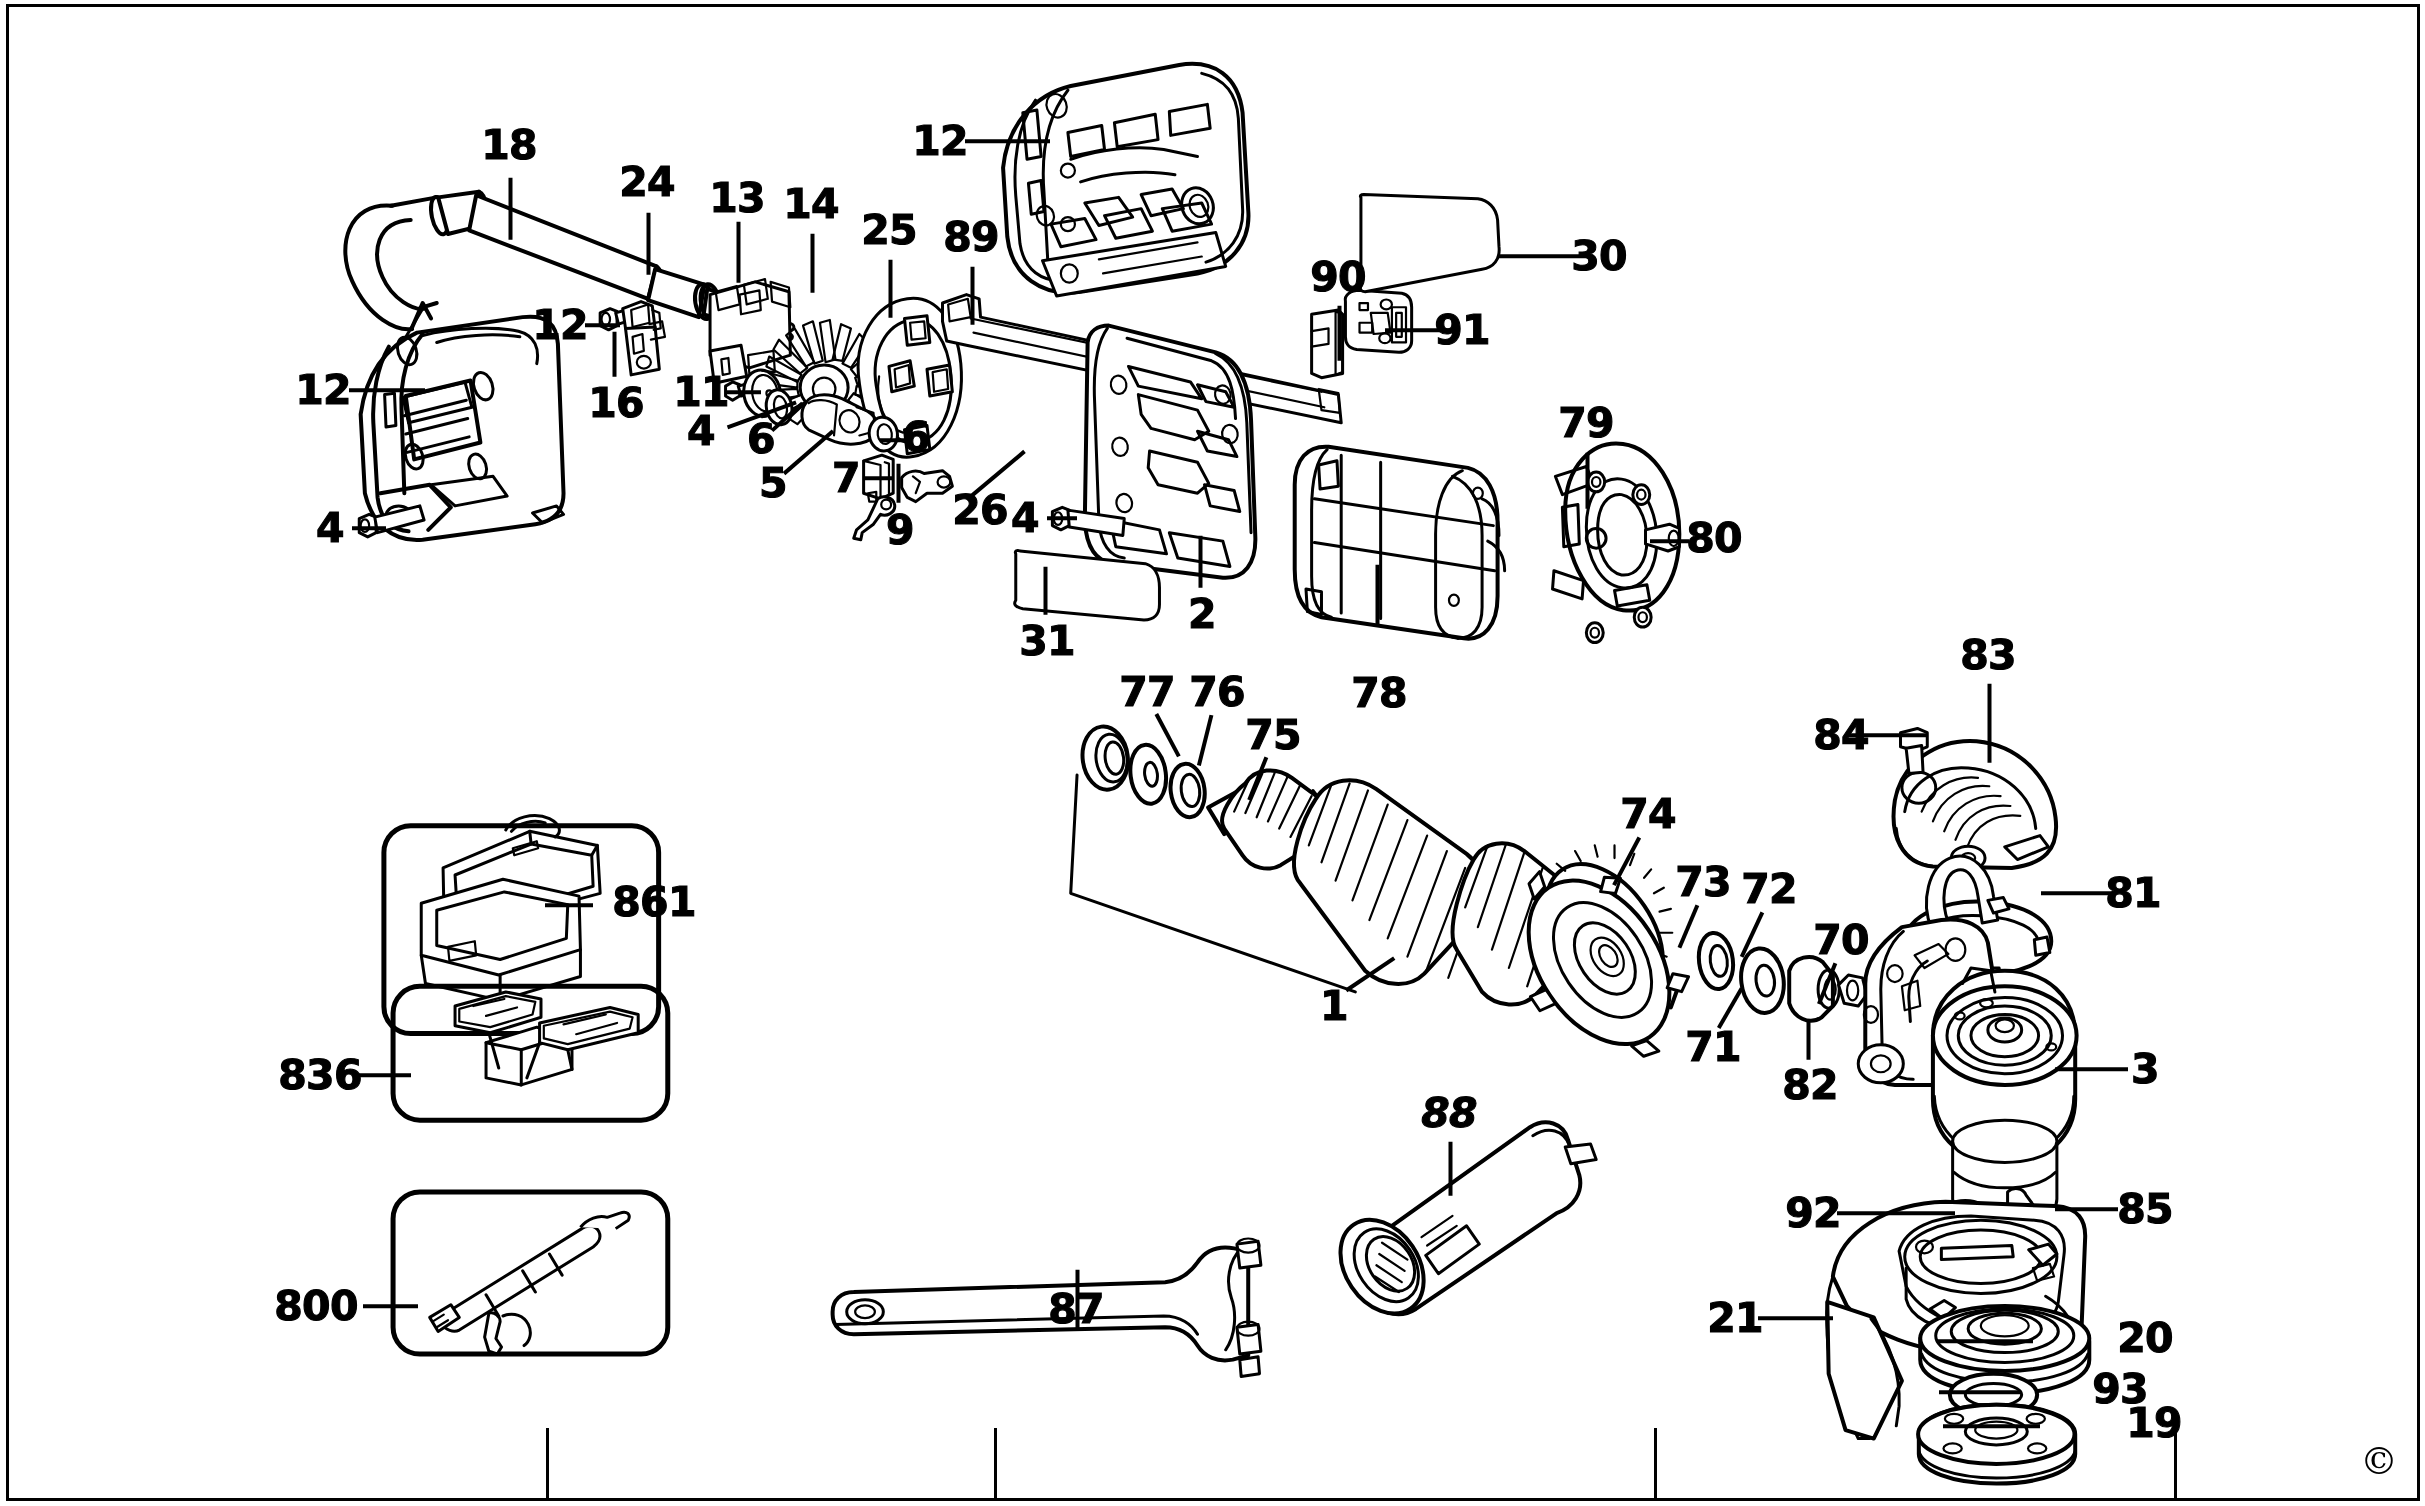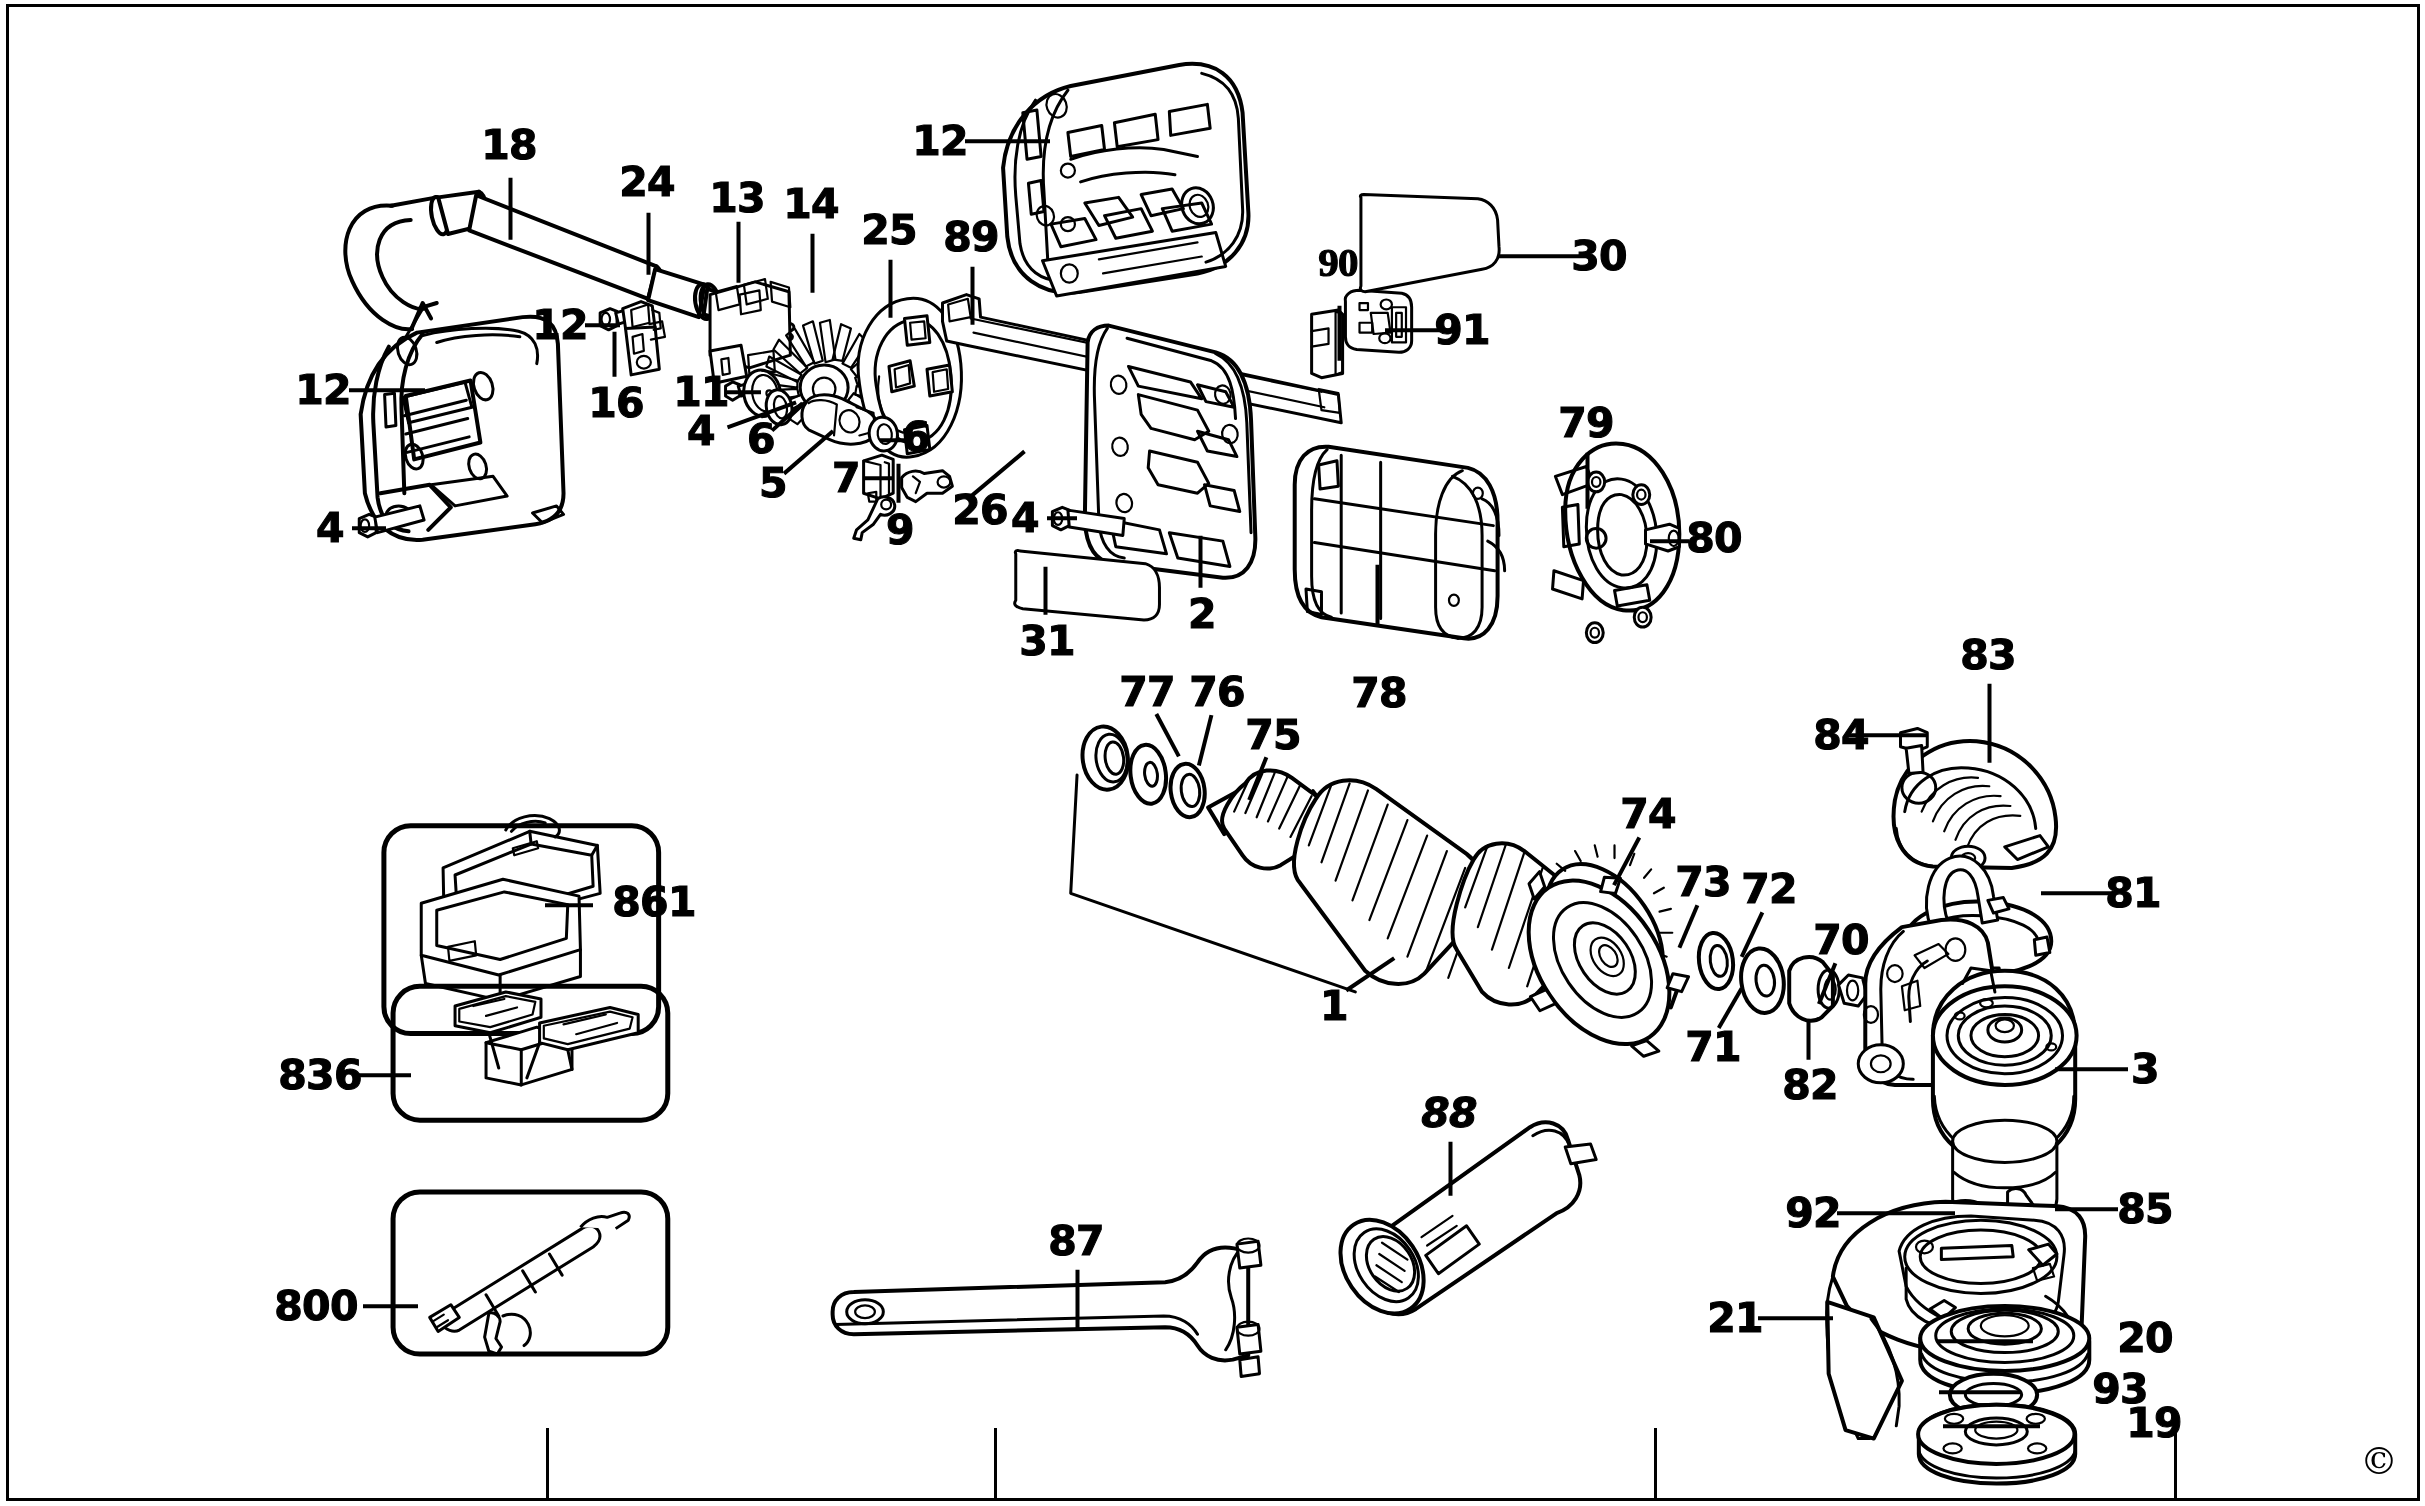--- a/index.html
+++ b/index.html
@@ -690,21 +690,21 @@
       <div class="callout" style="left: 811px; top: 204px;">14</div>
       <div class="lead" style="left: 889px; top: 258px; width: 58px; transform: rotate(90deg) translateY(-50%);"></div>
       <div class="callout" style="left: 889px; top: 230px;">25</div>
       <div class="lead" style="left: 971px; top: 265px; width: 58px; transform: rotate(90deg) translateY(-50%);"></div>
       <div class="callout" style="left: 971px; top: 237px;">89</div>
       <div class="lead" style="left: 965px; top: 141px; width: 85px; transform: rotate(0deg) translateY(-50%);"></div>
       <div class="callout" style="left: 940px; top: 141px;">12</div>
       <div class="lead" style="left: 1499px; top: 256px; width: 90px; transform: rotate(0deg) translateY(-50%);"></div>
       <div class="callout" style="left: 1599px; top: 256px;">30</div>
       <div class="lead" style="left: 1338px; top: 304px; width: 55px; transform: rotate(90deg) translateY(-50%);"></div>
-      <div class="callout" style="left: 1338px; top: 262px; font-family: Liberation Serif, serif;">90</div>
+      <div class="callout" style="left: 1338px; top: 277px;">90</div>
       <div class="lead" style="left: 1385px; top: 330px; width: 69px; transform: rotate(0deg) translateY(-50%);"></div>
       <div class="callout" style="left: 1462px; top: 330px;">91</div>
       <div class="lead" style="left: 349px; top: 390px; width: 76px; transform: rotate(0deg) translateY(-50%);"></div>
       <div class="callout" style="left: 323px; top: 390px;">12</div>
       <div class="lead" style="left: 585px; top: 325px; width: 35px; transform: rotate(0deg) translateY(-50%);"></div>
       <div class="callout" style="left: 560px; top: 325px;">12</div>
       <div class="lead" style="left: 616px; top: 375px; width: 45px; transform: rotate(-90deg) translateY(-50%);"></div>
       <div class="callout" style="left: 616px; top: 403px;">16</div>
       <div class="lead" style="left: 727px; top: 392px; width: 34px; transform: rotate(0deg) translateY(-50%);"></div>
       <div class="callout" style="left: 701px; top: 392px;">11</div>
@@ -772,21 +772,21 @@
       <div class="callout" style="left: 1735px; top: 1318px;">21</div>
       <div class="lead" style="left: 2033px; top: 1338px; width: 96px; transform: rotate(180deg) translateY(-50%);"></div>
       <div class="callout" style="left: 2145px; top: 1338px;">20</div>
       <div class="lead" style="left: 2021px; top: 1389px; width: 82px; transform: rotate(180deg) translateY(-50%);"></div>
       <div class="callout" style="left: 2120px; top: 1389px; text-align: right;">93</div>
       <div class="lead" style="left: 2040px; top: 1423px; width: 97px; transform: rotate(180deg) translateY(-50%);"></div>
       <div class="callout" style="left: 2154px; top: 1423px;">19</div>
       <div class="lead" style="left: 1449px; top: 1140px; width: 54px; transform: rotate(90deg) translateY(-50%);"></div>
       <div class="callout" style="left: 1449px; top: 1113px; font-style: italic;">88</div>
       <div class="lead" style="left: 1076px; top: 1268px; width: 61px; transform: rotate(90deg) translateY(-50%);"></div>
-      <div class="callout" style="left: 1076px; top: 1241px;">87</div>
+      <div class="callout" style="left: 1076px; top: 1309px;">87</div>
       <div class="lead" style="left: 593px; top: 902px; width: 48px; transform: rotate(180deg) translateY(-50%);"></div>
       <div class="callout" style="left: 654px; top: 902px;">861</div>
       <div class="lead" style="left: 359px; top: 1075px; width: 52px; transform: rotate(0deg) translateY(-50%);"></div>
       <div class="callout" style="left: 320px; top: 1075px;">836</div>
       <div class="lead" style="left: 363px; top: 1306px; width: 55px; transform: rotate(0deg) translateY(-50%);"></div>
       <div class="callout" style="left: 316px; top: 1306px;">800</div>
     </div>
 
   <div id="frame">
     <div class="frame-div" style="left:537px;"></div>

